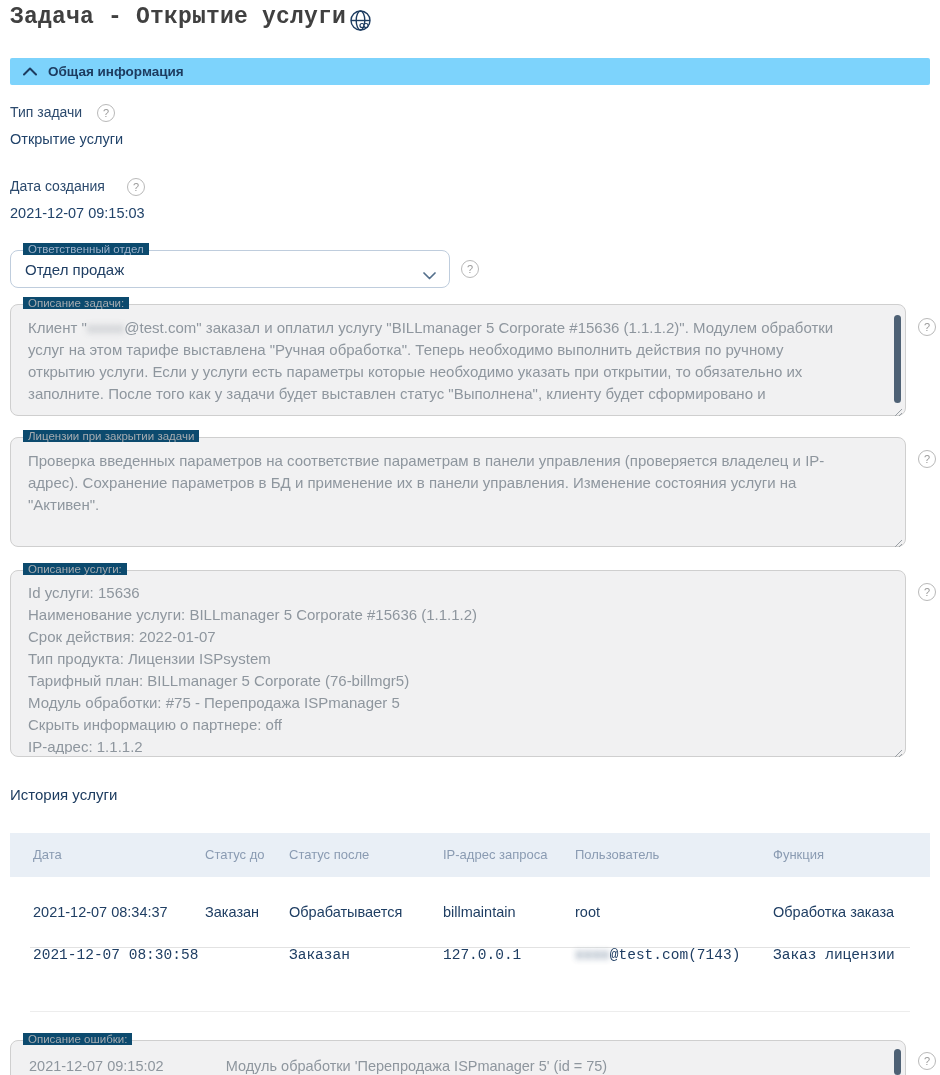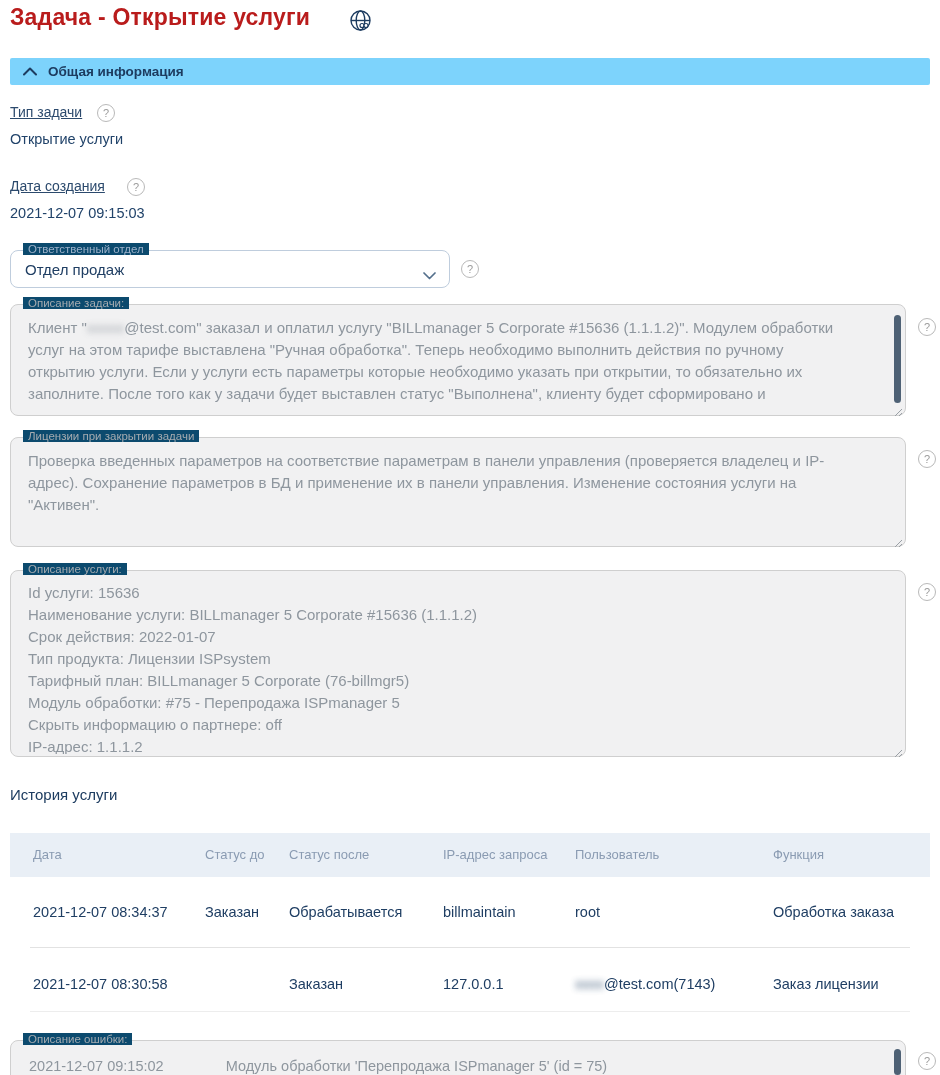--- a/index.html
+++ b/index.html
@@ -2,28 +2,28 @@
 <html lang="ru"><head>
 <meta charset="utf-8">
 <style>
   html,body{margin:0;padding:0;background:#fff;}
   #page{
     position:relative;width:940px;height:1075px;overflow:hidden;background:#fff;
     font-family:"Liberation Sans","DejaVu Sans",sans-serif;color:#1f3e63;
   }
   .abs{position:absolute;}
   
-  .page-title{left:10px;top:4px;font-size:23px;font-weight:bold;color:#b91c1c;letter-spacing:.2px;}
+  .page-title{left:10px;top:4px;font-size:23px;font-weight:bold;color:#404040;letter-spacing:.2px;font-family:Liberation Mono, monospace;}
   .globe{left:349px;top:9px;width:23px;height:23px;}
   
   .section-bar{left:10px;top:58px;width:920px;height:27px;background:#7dd3fc;border-radius:2px;display:flex;align-items:center;cursor:pointer;}
   .section-bar .chev{margin-left:13px;display:inline-flex;}
   .section-bar .sec-label{margin-left:11px;font-size:13.5px;font-weight:bold;color:#1d3c60;}
   
-  .f-label{font-size:14px;color:#2c4a6d;text-decoration:underline;}
+  .f-label{font-size:14px;color:#2c4a6d;}
   .f-value{font-size:14.5px;color:#21436a;}
   
   .help{display:inline-block;width:16px;height:16px;border:1px solid #b9b9b9;border-radius:50%;
         color:#9c9c9c;font-size:11px;line-height:16px;text-align:center;background:#fff;cursor:pointer;}
   
   .fbox{position:absolute;border-radius:8px;box-sizing:border-box;}
   .fbox .flabel{position:absolute;top:-8px;left:12px;background:#0c4a6e;padding:0 5px;font-size:11.5px;white-space:nowrap;}
   .select-box{border:1px solid #bfcddd;background:#fff;cursor:pointer;}
   .select-box .flabel{color:#9db1c9;}
   .select-box .sel-value{position:absolute;left:14px;top:10px;font-size:15px;color:#1f3e63;}
@@ -145,21 +145,21 @@
   <div class="abs trow" style="top:904px;">
     <span class="cell c0">2021-12-07 08:34:37</span>
     <span class="cell c1">Заказан</span>
     <span class="cell c2">Обрабатывается</span>
     <span class="cell c3">billmaintain</span>
     <span class="cell c4">root</span>
     <span class="cell c5">Обработка заказа</span>
   </div>
   <div class="abs divider" style="top:947px;"></div>
 
-  <div class="abs trow" style="top:976px;">
+  <div class="abs trow" style="top:947px;font-family:Liberation Mono, monospace;">
     <span class="cell c0">2021-12-07 08:30:58</span>
     <span class="cell c1"></span>
     <span class="cell c2">Заказан</span>
     <span class="cell c3">127.0.0.1</span>
     <span class="cell c4"><span class="blurred">xxxx</span><span>@test.com(7143)</span></span>
     <span class="cell c5">Заказ лицензии</span>
   </div>
   <div class="abs divider" style="top:1011px;background:#ededed;"></div>
 
   <div class="fbox gray-box" style="left:10px;top:1040px;width:896px;height:60px;">

